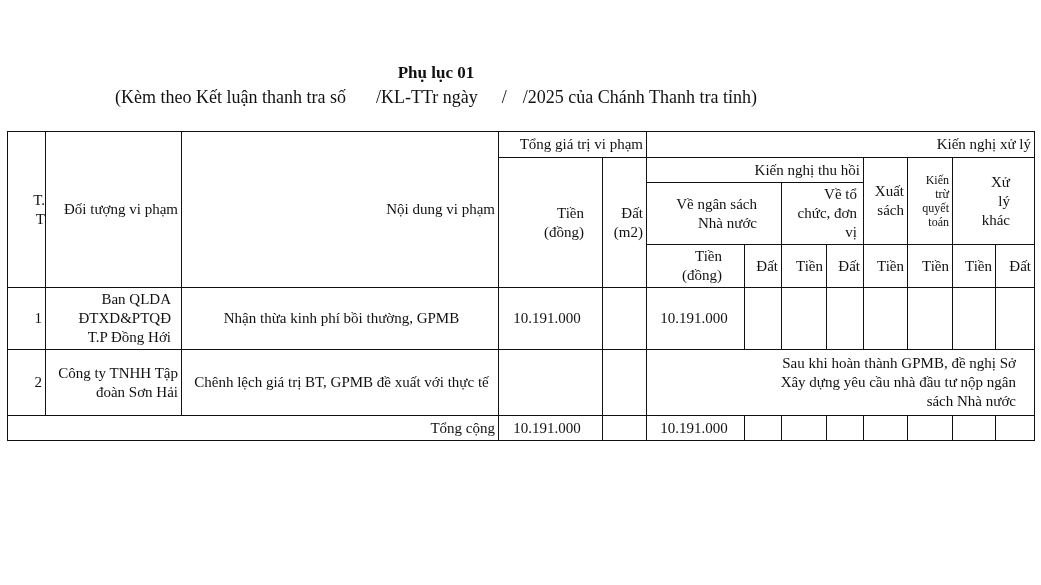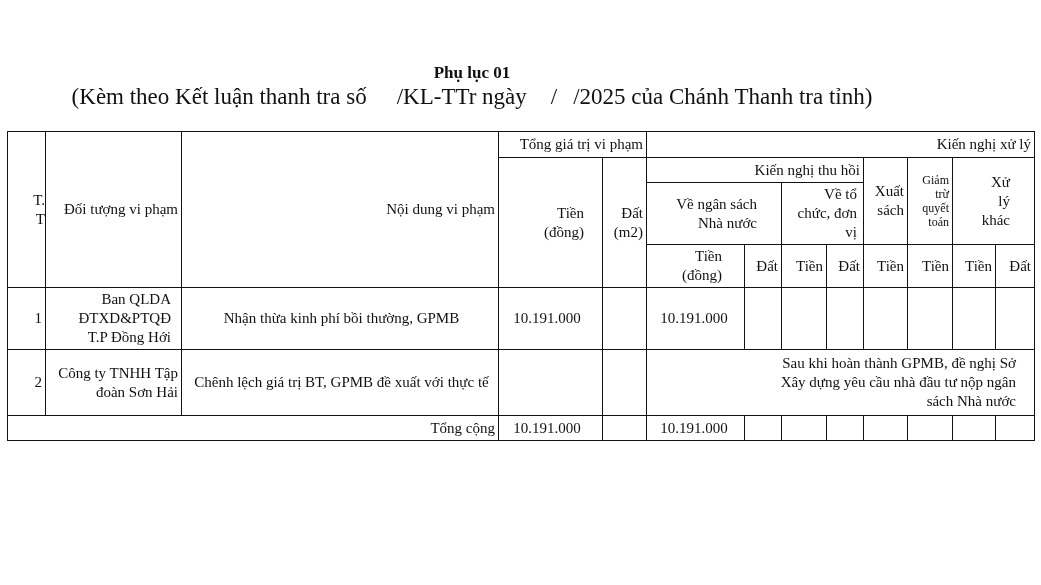--- a/index.html
+++ b/index.html
@@ -1,22 +1,22 @@
 <!DOCTYPE html>
 <html><head>
 <meta charset="utf-8">
 <style>
   html, body { margin: 0; padding: 0; background: #ffffff; }
   body { width: 1041px; height: 585px; position: relative; overflow: hidden;
          font-family: "Liberation Serif", "DejaVu Serif", serif; color: #111; }
   .ghost { position: absolute; color: #e6e3f3; font-size: 13px; white-space: nowrap; pointer-events: none; }
-  .title-block { position: absolute; left: 0; top: 62px; width: 872px; text-align: center; margin-left: 36px; }
+  .title-block { position: absolute; left: 0; top: 62px; width: 872px; text-align: center; }
   .t1 { font-size: 17px; font-weight: bold; line-height: 22px; }
   .t2 { font-size: 19px; font-weight: bold; line-height: 20px; }
-  .t3 { font-size: 23px; line-height: 22px; margin-top: 2px; }
+  .t3 { font-size: 18px; line-height: 22px; margin-top: 2px; }
   .t3 .gap1 { display: inline-block; width: 30px; }
   .t3 .gap2 { display: inline-block; width: 24px; }
   .t3 .gap3 { display: inline-block; width: 16px; }
   table { position: absolute; left: 7px; top: 131px; border-collapse: collapse; table-layout: fixed;
           width: 1027px; font-size: 15px; }
   td { border: 1.3px solid #111; padding: 0 3px; vertical-align: middle; text-align: right; line-height: 19px; }
   .left { text-align: center; padding-left: 6px; }
   .right { text-align: center; padding-right: 10px; }
   .bold { font-weight: normal; }
   .small { font-size: 12px; line-height: 14px; }
@@ -57,21 +57,21 @@
     <td rowspan="4">Đối tượng vi phạm</td>
     <td rowspan="4">Nội dung vi phạm</td>
     <td colspan="2">Tổng giá trị vi phạm</td>
     <td colspan="8">Kiến nghị xử lý</td>
   </tr>
   <tr style="height:25px">
     <td rowspan="3" style="padding:0 18px">Tiền (đồng)</td>
     <td rowspan="3">Đất (m2)</td>
     <td colspan="4">Kiến nghị thu hồi</td>
     <td rowspan="2">Xuất sách</td>
-    <td rowspan="2" class="small">Giảm trừ quyết toán</td>
+    <td rowspan="2" class="small">Kiến trừ quyết toán</td>
     <td rowspan="2" colspan="2" style="padding:0 24px">Xử lý khác</td>
   </tr>
   <tr style="height:62px">
     <td colspan="2" style="padding:0 24px">Về ngân sách Nhà nước</td>
     <td colspan="2" style="padding:0 6px">Về tổ chức, đơn vị</td>
   </tr>
   <tr style="height:43px">
     <td style="padding:0 22px">Tiền (đồng)</td>
     <td>Đất</td>
     <td>Tiền</td>

